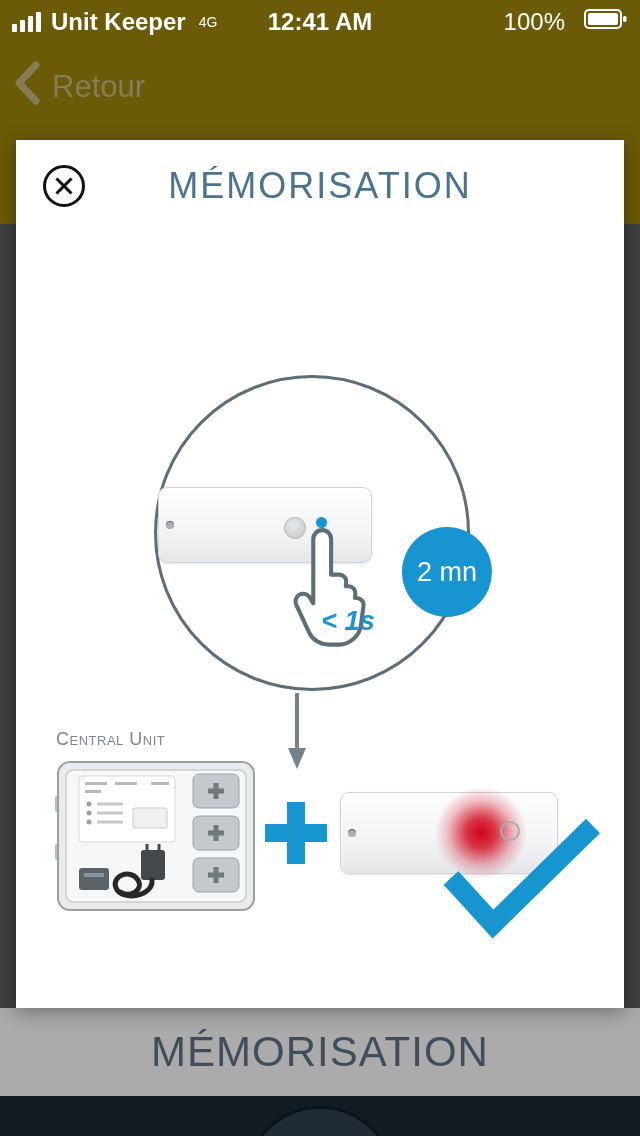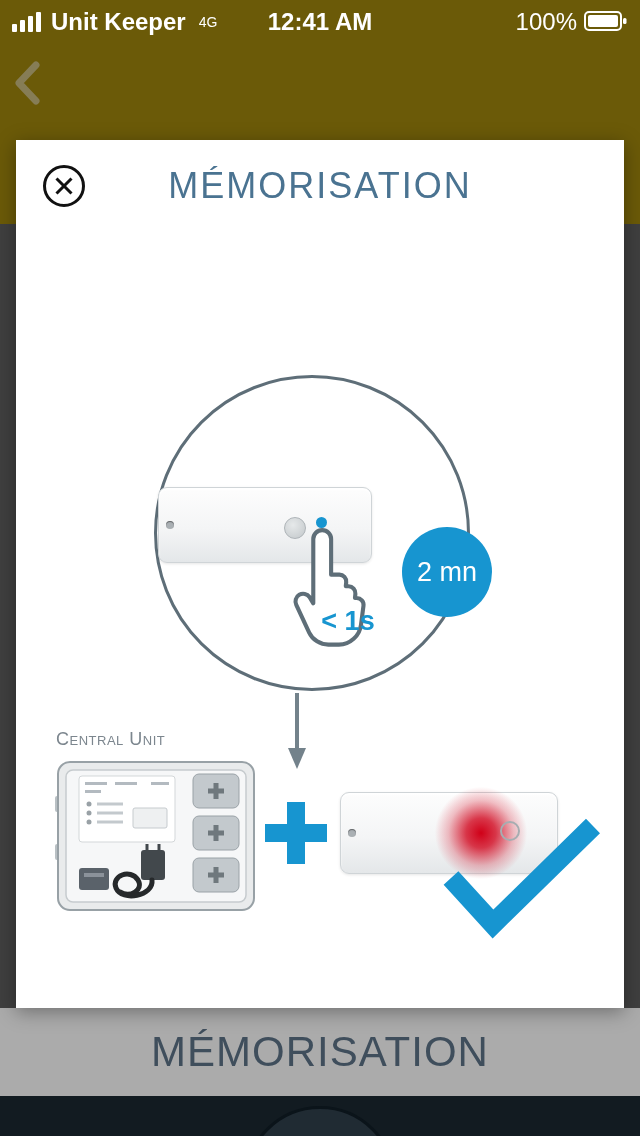--- a/index.html
+++ b/index.html
@@ -7,21 +7,21 @@
   body { font-family:"Liberation Sans", sans-serif; }
   .screen { position:relative; width:640px; height:1136px; overflow:hidden; background:#3f3f3f; }
 
   
   .olive-header { position:absolute; left:0; top:0; width:640px; height:224px; background:var(--header-olive,#6b5a08); }
   .status-bar { position:absolute; left:0; top:0; width:100%; height:44px; display:flex; align-items:center; padding:0 12px; color:#fff; }
   .signal { display:flex; margin-right:9px; }
   .carrier { font-size:24px; font-weight:600; }
   .network { font-size:14px; margin-left:13px; font-weight:400; }
   .time { position:absolute; left:0; right:0; text-align:center; font-size:24px; font-weight:600; pointer-events:none; }
-  .sb-right { margin-left:auto; display:flex; align-items:flex-end; gap:7px; z-index:1; }
+  .sb-right { margin-left:auto; display:flex; align-items:flex-start; gap:19px; z-index:1; }
   .battpct { font-size:24px; }
   .nav-back { position:absolute; top:60px; left:14px; display:flex; align-items:center; gap:12px; background:none; border:none; color:#867d56; font-size:31px; font-family:inherit; cursor:pointer; }
 
   
   .side-band { position:absolute; left:0; top:224px; width:640px; height:784px; background:#3f3f3f; }
   .gray-band { position:absolute; left:0; top:1008px; width:640px; height:88px; background:#ababab; display:flex; align-items:center; justify-content:center; }
   .bg-title { font-size:42px; font-weight:400; letter-spacing:1px; color:#3f4e5c; }
   .footer-band { position:absolute; left:0; top:1096px; width:640px; height:40px; background:#121b21; overflow:hidden; }
   .footer-circle { position:absolute; left:244px; top:10px; width:152px; height:152px; border-radius:50%; background:#202b33; border:3px solid #0b141a; }
 
@@ -35,21 +35,21 @@
   .device { position:absolute; border-radius:9px; border:1px solid #cfd4d7;
             background:linear-gradient(180deg,#fdfdfd 0%,#f4f5f6 55%,#e4e7e9 100%);
             box-shadow:inset 0 2px 2px #fff, 0 1px 3px rgba(0,0,0,.10); }
   .device1 { left:142px; top:347px; width:214px; height:76px; }
   .device2 { left:324px; top:652px; width:218px; height:82px; }
   .screw { position:absolute; left:7px; top:50%; margin-top:-4px; width:8px; height:8px; border-radius:50%; background:#aab0b4; box-shadow:inset 0 1px 1px rgba(0,0,0,.45); }
   .dev-btn { position:absolute; left:268px; top:377px; width:22px; height:22px; border-radius:50%; border:1px solid #aeb4b8;
              background:radial-gradient(circle at 40% 35%, #e6e9ea, #c2c7ca); }
   .blue-dot { position:absolute; left:300px; top:377px; width:11px; height:11px; border-radius:50%; background:var(--accent-blue,#1795d0); }
   .finger { position:absolute; left:263px; top:385px; }
-  .tap-label { position:absolute; left:277px; top:466px; width:110px; text-align:center; font-size:27px; font-weight:700; color:var(--accent-blue,#1795d0); }
+  .tap-label { position:absolute; left:277px; top:466px; width:110px; text-align:center; font-size:27px; font-weight:700; color:var(--accent-blue,#1795d0);font-style:italic; }
 
   .badge { position:absolute; border-radius:50%; background:var(--accent-blue,#1795d0); color:#fff; display:flex; align-items:center; justify-content:center; font-weight:400; }
   .badge-2mn { left:386px; top:387px; width:90px; height:90px; font-size:27px; }
   .badge-bip { left:143px; top:565px; width:86px; height:86px; font-size:31px; }
 
   .arrow { position:absolute; left:266px; top:553px; }
   .cu-label { position:absolute; left:40px; top:589px; font-variant:small-caps; font-size:18px; letter-spacing:.5px; color:#7c868e; }
   .central-unit { position:absolute; left:39px; top:612px; }
   .plus { position:absolute; left:249px; top:662px; }
 
@@ -86,20 +86,21 @@
           </svg>
         </span>
       </span>
     </div>
     <button class="nav-back">
       <span>
         <svg width="26" height="46" viewBox="0 0 26 46">
           <polyline points="22,5 5,23 22,41" fill="none" stroke="#867d56" stroke-width="7" stroke-linecap="round" stroke-linejoin="round"></polyline>
         </svg>
       </span>
+      <span>Retour</span>
     </button>
   </div>
 
   <div class="side-band"></div>
   <div class="gray-band">
     <div class="bg-title">MÉMORISATION</div>
   </div>
   <div class="footer-band">
     <div class="footer-circle"></div>
   </div>

